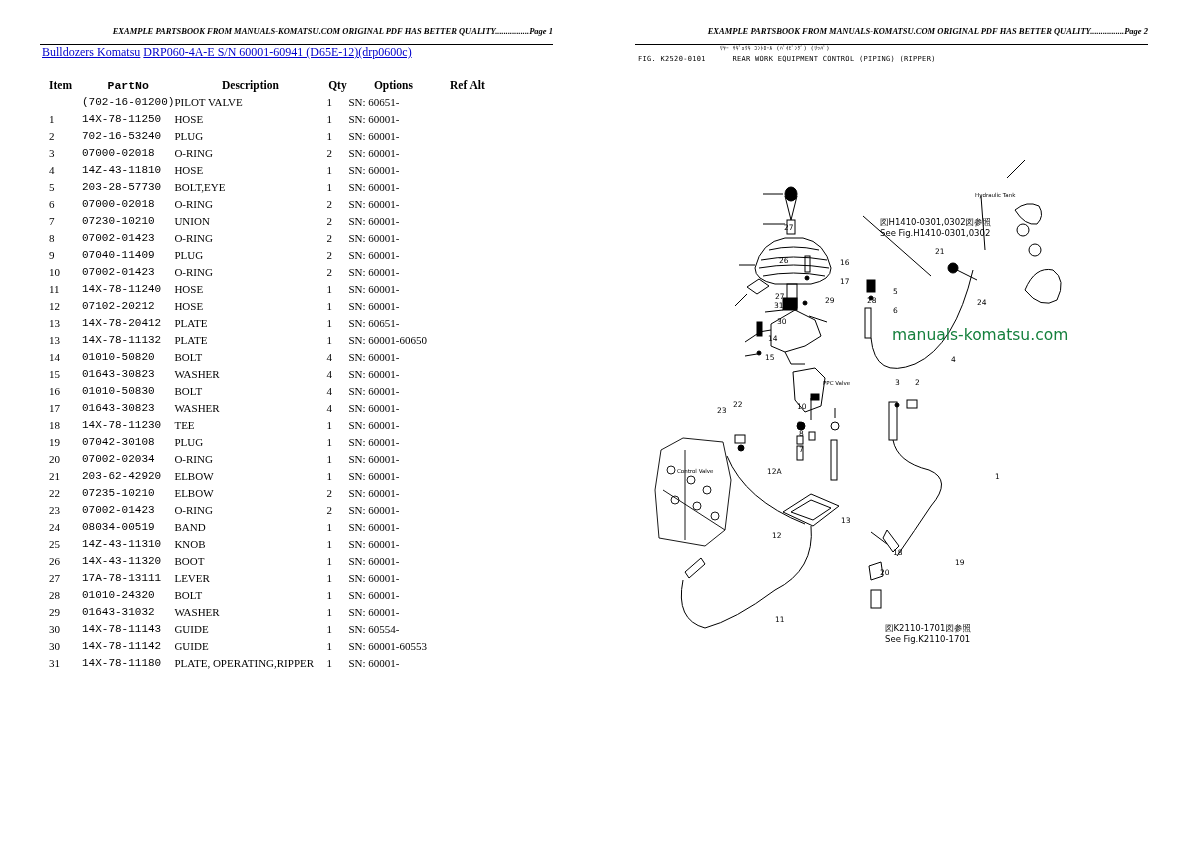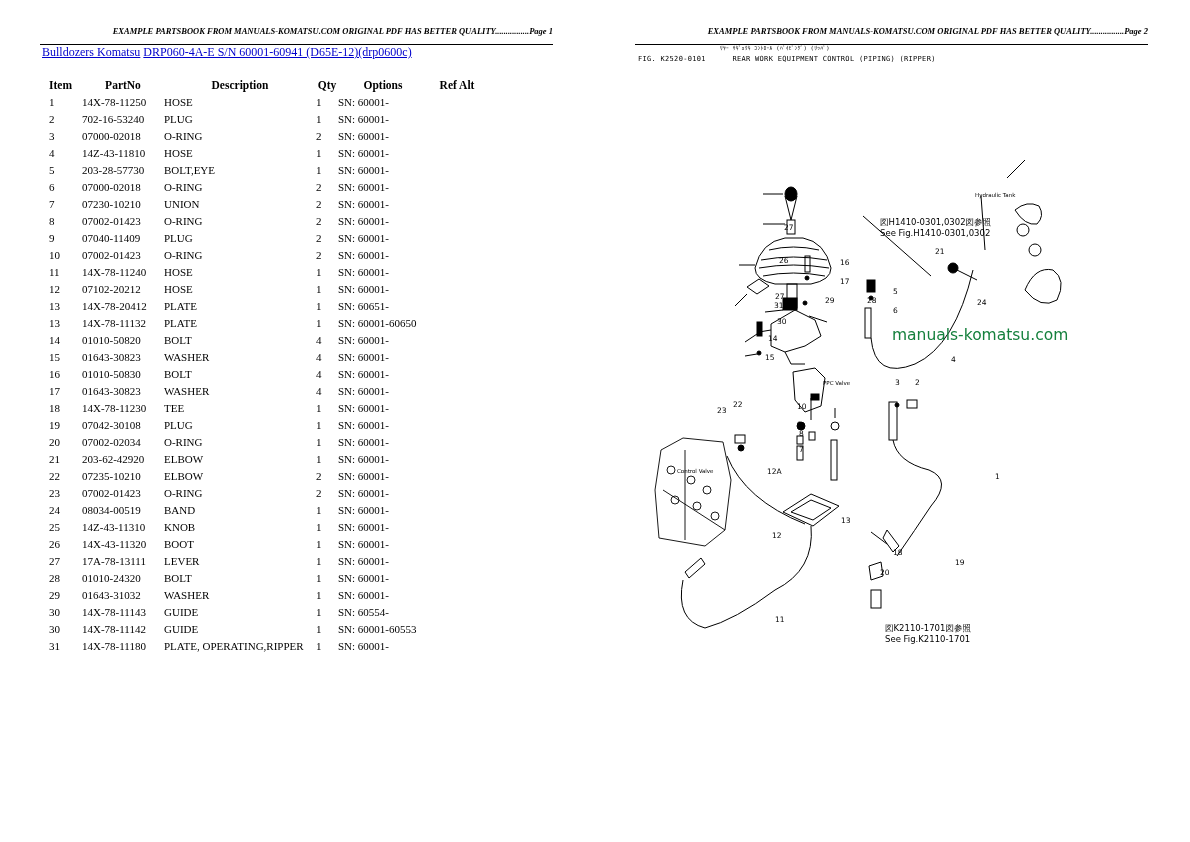--- a/index.html
+++ b/index.html
@@ -12,21 +12,21 @@
                  text-align: right; border-bottom: 1px solid #000; padding-bottom: 8px; white-space: nowrap; }
   .page-left .page-header { left: 40px; width: 513px; }
   .page-right .page-header { left: 40px; width: 513px; }
   .breadcrumb { position: absolute; left: 42px; top: 45px; font-size: 12px; white-space: nowrap; }
   .breadcrumb a { color: #0000cc; text-decoration: underline; }
   .section-title { position: absolute; left: 42px; top: 61px; font-size: 12px; white-space: nowrap; }
   table.parts { position: absolute; left: 44px; top: 77px; border-collapse: collapse; font-size: 11px; }
   table.parts th { font-weight: bold; font-size: 11.5px; text-align: center; padding: 0; height: 16px; }
   table.parts td { padding: 0; height: 17px; white-space: nowrap; vertical-align: middle; }
   .c-item { width: 33px; padding-left: 5px !important; }
-  .c-part { width: 82px; }
+  .c-part { width: 82px; font-family: Liberation Mono, monospace; }
   .c-desc { width: 152px; }
   .c-qty { width: 22px; text-align: left; }
   .c-opt { width: 90px; }
   .c-ref { width: 58px; }
   th.c-item { text-align: left !important; }
   .fig-caption { position: absolute; left: 43px; top: 55px; font-family: "DejaVu Sans Mono", monospace;
                  font-size: 7px; white-space: nowrap; letter-spacing: 0.3px; }
   .fig-caption .jp { position: absolute; left: 82px; top: -10px; font-size: 5.5px; }
   .fig-caption .fig-id { display: inline-block; width: 90px; }
   .diagram { position: absolute; left: 40px; top: 150px; width: 520px; height: 510px; }
@@ -50,20 +50,28 @@
       <tr>
         <th class="c-item">Item</th>
         <th class="c-part">PartNo</th>
         <th class="c-desc">Description</th>
         <th class="c-qty">Qty</th>
         <th class="c-opt">Options</th>
         <th class="c-ref">Ref Alt</th>
       </tr>
     </thead>
     <tbody id="parts-body">
+        <tr>
+          <td class="c-item"></td>
+          <td class="c-part">(702-16-01200)</td>
+          <td class="c-desc">PILOT VALVE</td>
+          <td class="c-qty">1</td>
+          <td class="c-opt">SN: 60651-</td>
+          <td class="c-ref"></td>
+        </tr>
         <tr>
           <td class="c-item">1</td>
           <td class="c-part">14X-78-11250</td>
           <td class="c-desc">HOSE</td>
           <td class="c-qty">1</td>
           <td class="c-opt">SN: 60001-</td>
           <td class="c-ref"></td>
         </tr>
         <tr>
           <td class="c-item">2</td>

